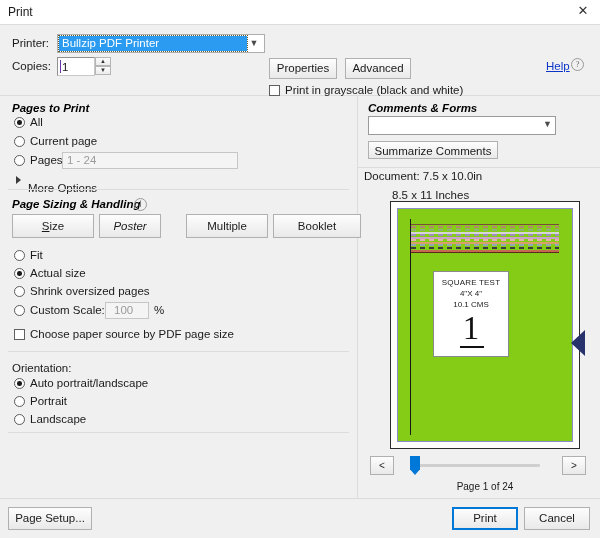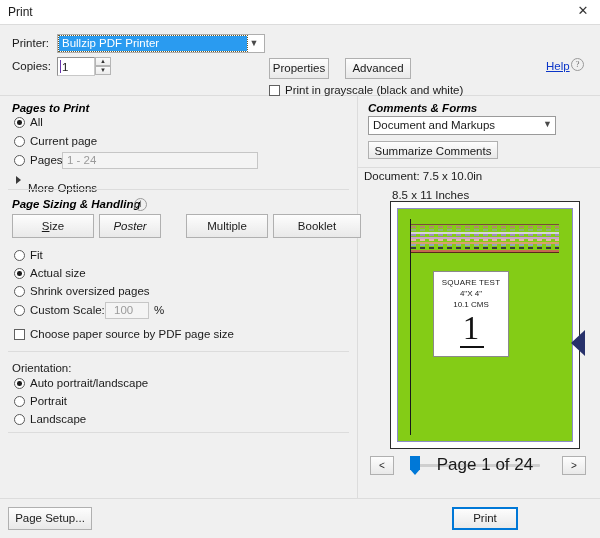--- a/index.html
+++ b/index.html
@@ -134,21 +134,21 @@
   .btn {
     position: absolute;
     background: linear-gradient(#fdfdfd, #e9e9e9);
     border: 1px solid #b0b0b0;
     box-sizing: border-box;
     text-align: center;
     font-size: 11.5px;
     color: #1a1a1a;
     cursor: default;
   }
-  #properties-btn { left: 269px; top: 33px; width: 60px; height: 21px; line-height: 19px; }
+  #properties-btn { left: 269px; top: 33px; width: 68px; height: 21px; line-height: 19px; }
   #advanced-btn   { left: 345px; top: 33px; width: 66px; height: 21px; line-height: 19px; }
 
   #help-link {
     position: absolute;
     left: 546px; top: 35px;
     color: #0a35c8;
     text-decoration: underline;
     font-size: 11.5px;
     cursor: default;
   }
@@ -377,24 +377,24 @@
   }
   #slider-thumb {
     position: absolute;
     left: 410px; top: 456px;
     width: 10px; height: 19px;
     background: #0078d7;
     clip-path: polygon(0 0, 100% 0, 100% 70%, 50% 100%, 0 70%);
   }
   #page-indicator {
     position: absolute;
-    left: 390px; top: 455px;
+    left: 390px; top: 481px;
     width: 190px;
     text-align: center;
-    font-size: 17px;
+    font-size: 10px;
     color: #1a1a1a;
   }
 
   
   #bottom-bar {
     position: absolute;
     left: 0; top: 498px;
     width: 600px; height: 40px;
     background: #f0f0f0;
     border-top: 1px solid #dcdcdc;
@@ -479,21 +479,21 @@
   <span class="radtxt">All</span>
 </div>
 <div class="radrow" style="left:14px; top:135px;">
   <span class="radio"></span>
   <span class="radtxt">Current page</span>
 </div>
 <div class="radrow" style="left:14px; top:154px;">
   <span class="radio"></span>
   <span class="radtxt">Pages</span>
 </div>
-<div class="txtinput" style="left:62px; top:152px; width:196px; height:17px; line-height:15px;">1 - 24</div>
+<div class="txtinput" style="left:62px; top:152px; width:176px; height:17px; line-height:15px;">1 - 24</div>
 
 <div id="more-options">
   <span id="more-opt-tri"></span>
   <span id="more-opt-txt">More Options</span>
 </div>
 
 <div class="hr" style="left:8px; top:189px; width:341px;"></div>
 
 <div class="grp-title" style="left:12px; top:198px;">Page Sizing &amp; Handling</div>
 <div style="position:absolute; left:134px; top:198px;">
@@ -544,21 +544,20 @@
 <div class="radrow" style="left:14px; top:413px;">
   <span class="radio"></span>
   <span class="radtxt">Landscape</span>
 </div>
 
 <div class="hr" style="left:8px; top:432px; width:341px;"></div>
 
 <div class="grp-title" style="left:368px; top:102px;">Comments &amp; Forms</div>
 
 <div style="position:absolute; left:368px; top:116px; width:188px; height:19px; background:#fff; border:1px solid #9a9a9a; box-sizing:border-box;">
-  <span style="position:absolute; left:4px; top:2px; font-size:11.5px;">Document and Markups</span>
   <span style="position:absolute; right:3px; top:2px; font-size:9px; color:#4a4a4a;">▼</span>
 </div>
 
 <div class="btn" style="left:368px; top:141px; width:130px; height:18px; line-height:18px;">Summarize Comments</div>
 
 <div class="hr" style="left:358px; top:167px; width:242px;"></div>
 
 <div style="position:absolute; left:364px; top:170px; font-size:11.5px;">Document: 7.5 x 10.0in</div>
 <div style="position:absolute; left:392px; top:189px; font-size:11.5px;">8.5 x 11 Inches</div>
 
@@ -593,13 +592,14 @@
 
 <div class="navbtn" style="left:370px;">&lt;</div>
 <div class="navbtn" style="left:562px;">&gt;</div>
 <div id="slider-track"></div>
 <div id="slider-thumb"></div>
 <div id="page-indicator">Page 1 of 24</div>
 
 <div id="bottom-bar">
   <div class="btn" id="page-setup-btn">Page Setup...</div>
   <div class="btn" id="print-btn">Print</div>
+  <div class="btn" id="cancel-btn">Cancel</div>
 </div>
 
 </body></html>

